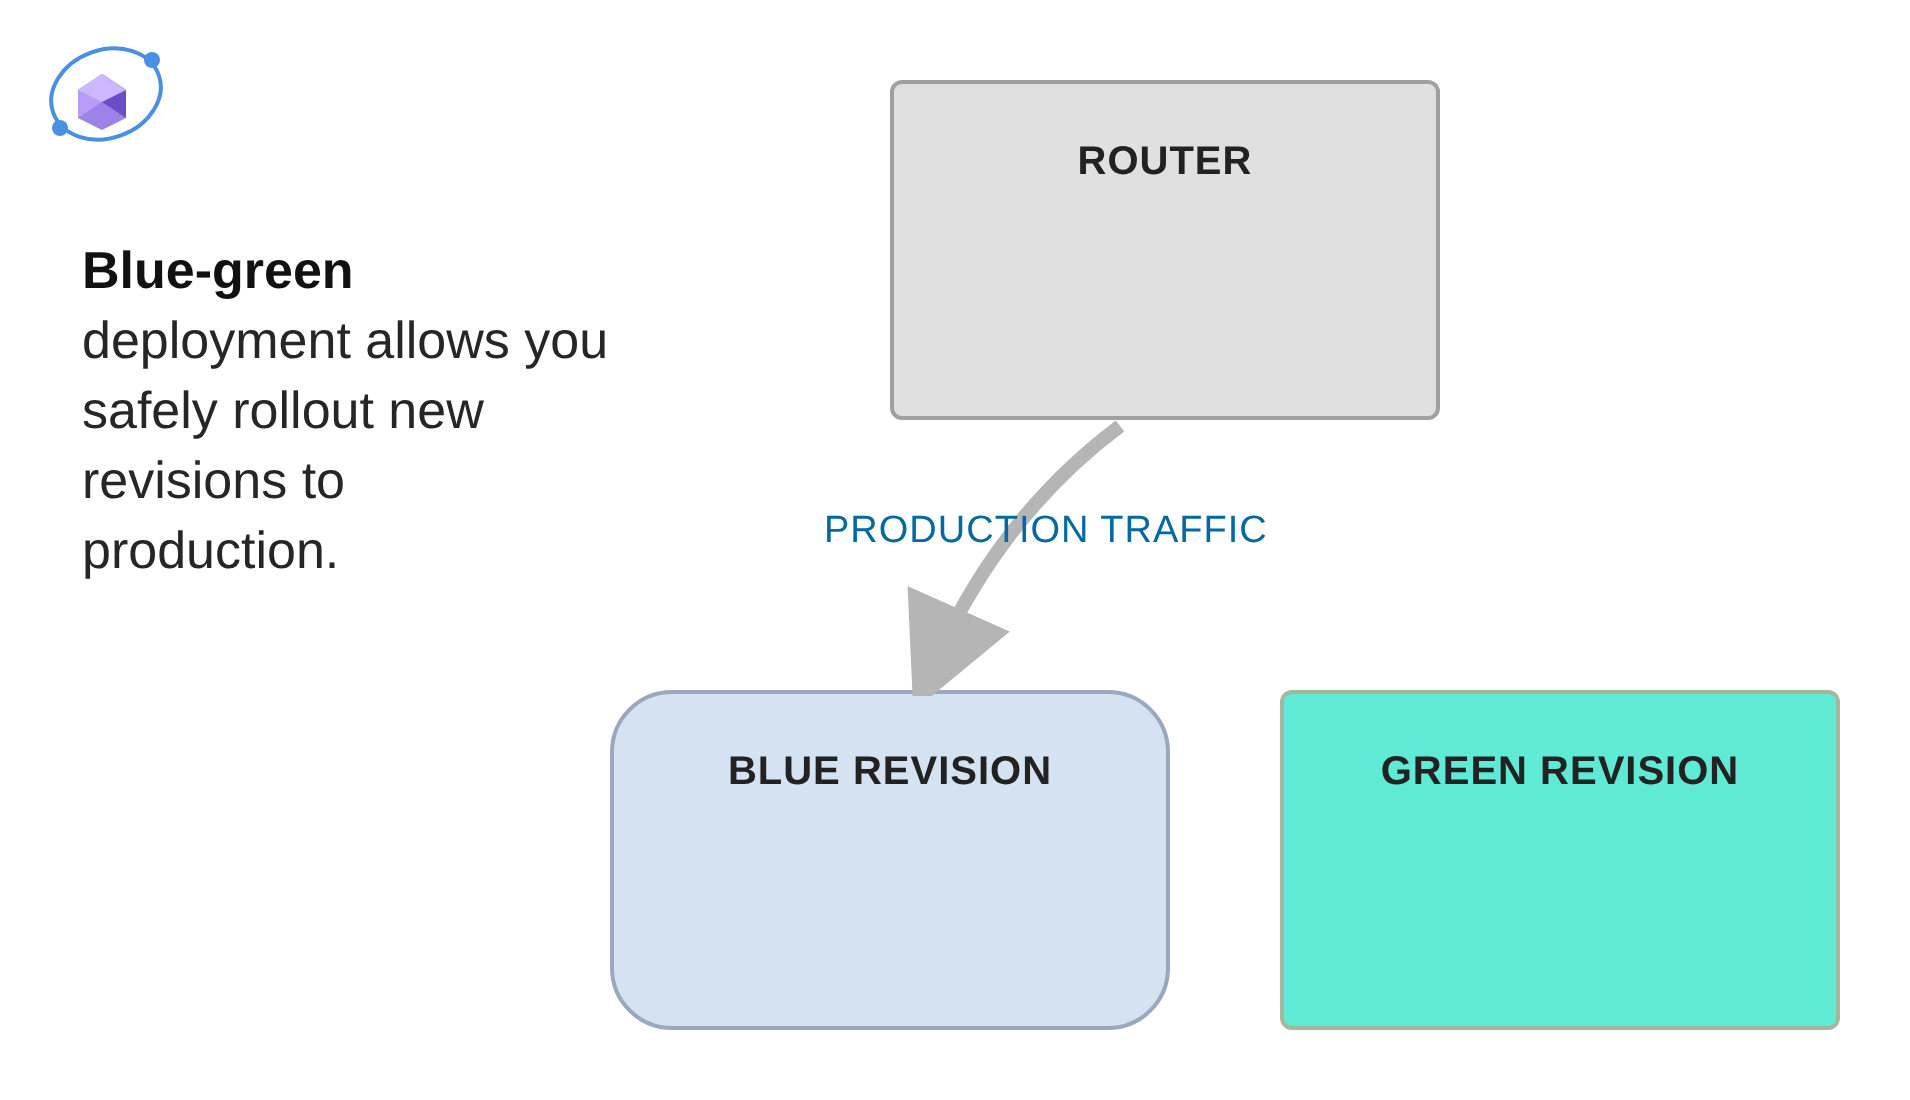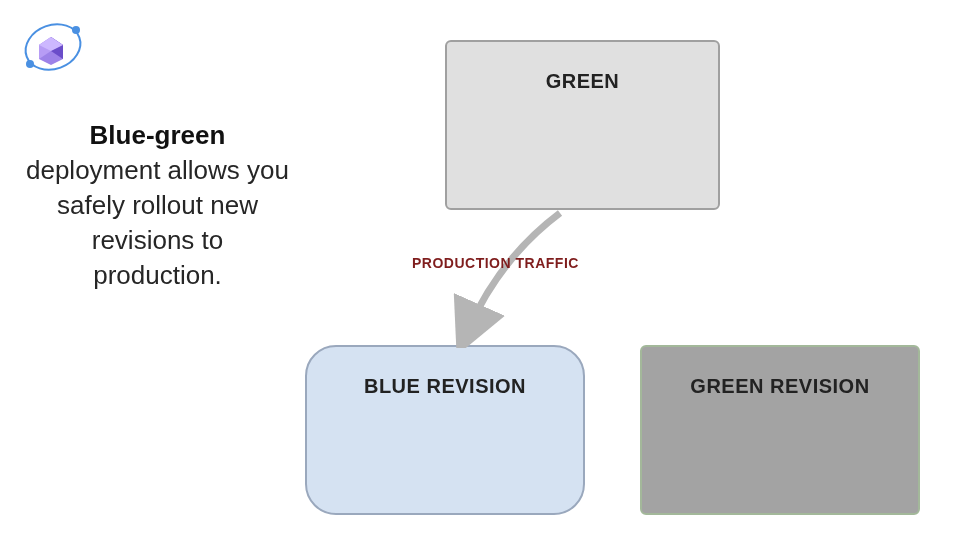--- a/index.html
+++ b/index.html
@@ -14,23 +14,23 @@
   .icon-wrap {
     position: absolute;
     top: 12px;
     left: 18px;
     width: 70px;
     height: 70px;
   }
   .text-block {
     position: absolute;
     top: 118px;
-    left: 25px;
+    left: 41px;
     width: 265px;
-    text-align: center;
+    text-align: left;
     font-size: 26px;
     line-height: 1.35;
     color: #262626;
     font-weight: 300;
   }
   .text-block .bold {
     font-weight: 600;
     color: #111;
   }
   .box {
@@ -60,39 +60,39 @@
     height: 170px;
     background: #d5e2f2;
     border-color: #9aa8bd;
     border-radius: 31px;
   }
   .green-box {
     top: 345px;
     left: 640px;
     width: 280px;
     height: 170px;
-    background: #a3a3a3;
+    background: #5eead4;
     border-color: #a3b89a;
   }
   .arrow-wrap {
     position: absolute;
     top: 208px;
     left: 450px;
     width: 130px;
     height: 140px;
     pointer-events: none;
   }
   .traffic-label {
     position: absolute;
     top: 255px;
     left: 412px;
-    font-weight: 700;
-    font-size: 14px;
+    font-weight: 400;
+    font-size: 19px;
     letter-spacing: 0.5px;
-    color: #7f1d1d;
+    color: #0369a1;
   }
 </style>
 </head>
 <body>
 
 <div class="icon-wrap">
   <svg viewBox="0 0 70 70" width="70" height="70">
 
     <ellipse cx="35" cy="35" rx="28" ry="22" fill="none" stroke="#4a90e2" stroke-width="2" transform="rotate(-20 35 35)"></ellipse>
 
@@ -108,21 +108,21 @@
       <path d="M -14 -2 L -2 4 L 10 -2 L -2 -10 Z" fill="#cdb8ff"></path>
     </g>
   </svg>
 </div>
 
 <div class="text-block">
   <span class="bold">Blue-green</span><span> deployment allows you safely rollout new revisions to production.</span>
 </div>
 
 <div class="box router-box">
-  <span>GREEN</span>
+  <span>ROUTER</span>
 </div>
 
 <div class="box blue-box">
   <span>BLUE REVISION</span>
 </div>
 
 <div class="box green-box">
   <span>GREEN REVISION</span>
 </div>
 

